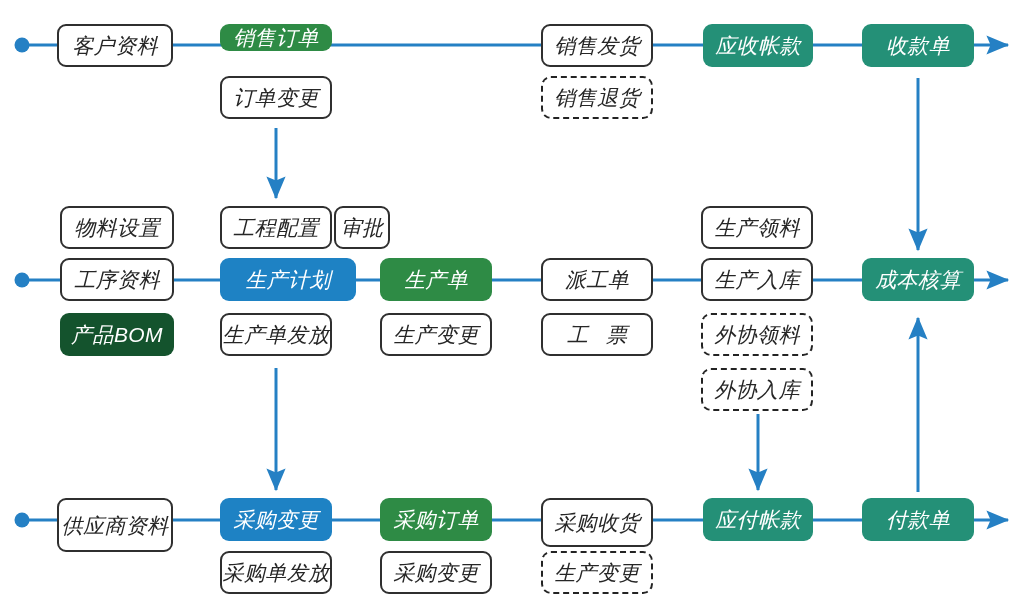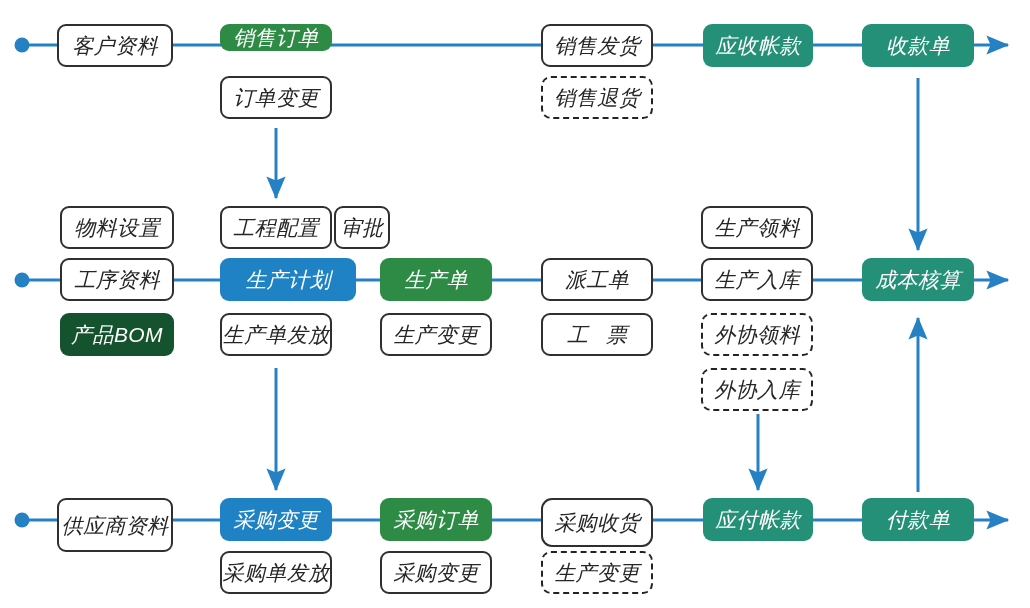--- a/index.html
+++ b/index.html
@@ -193,21 +193,21 @@
       </div>
       <div class="node plain" style="left: 220px; top: 551px; width: 112px; height: 43px;">
         <span>采购单发放</span>
       </div>
       <div class="node filled green" style="left: 380px; top: 498px; width: 112px; height: 43px;">
         <span>采购订单</span>
       </div>
       <div class="node plain" style="left: 380px; top: 551px; width: 112px; height: 43px;">
         <span>采购变更</span>
       </div>
-      <div class="node plain" style="left: 541px; top: 498px; width: 112px; height: 49px; border-radius: 11px;">
+      <div class="node plain" style="left: 541px; top: 498px; width: 112px; height: 49px;">
         <span>采购收货</span>
       </div>
       <div class="node dashed" style="left: 541px; top: 551px; width: 112px; height: 43px;">
         <span>生产变更</span>
       </div>
       <div class="node filled teal" style="left: 703px; top: 498px; width: 110px; height: 43px;">
         <span>应付帐款</span>
       </div>
       <div class="node filled teal" style="left: 862px; top: 498px; width: 112px; height: 43px;">
         <span>付款单</span>

